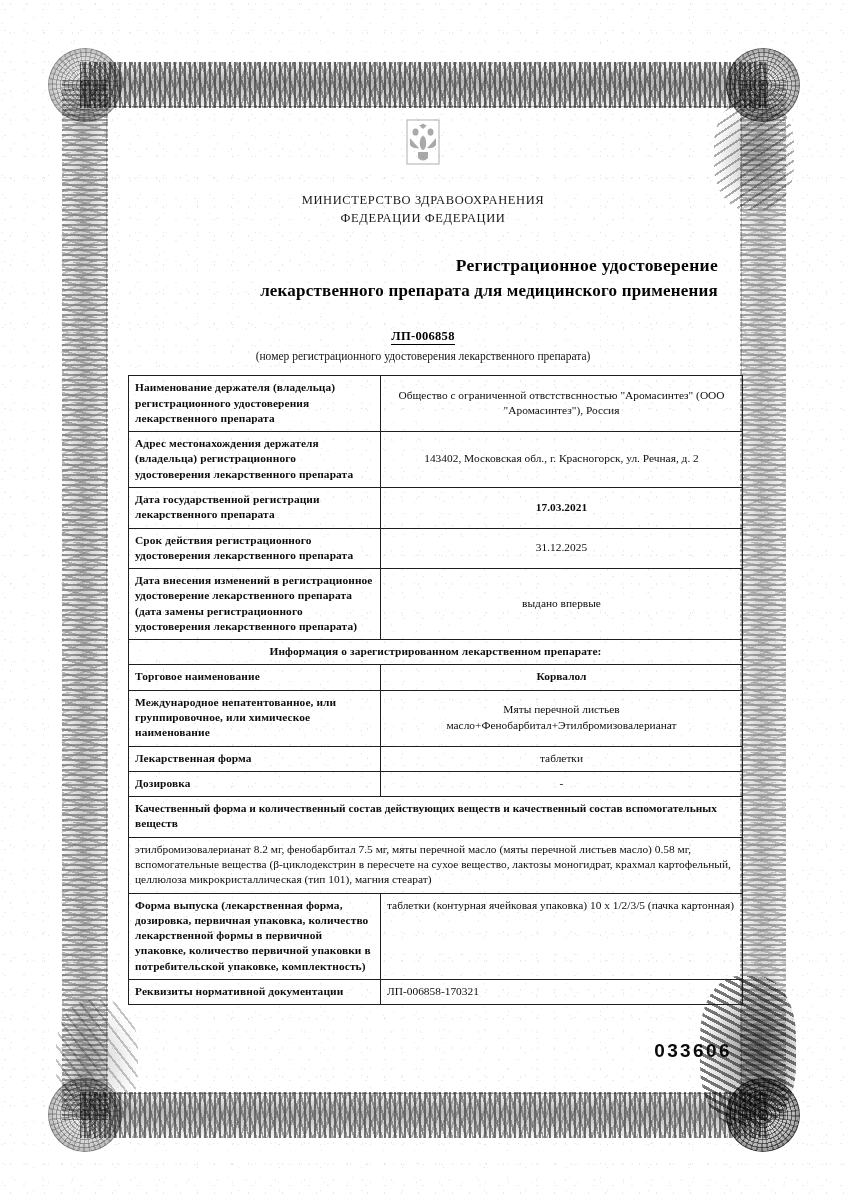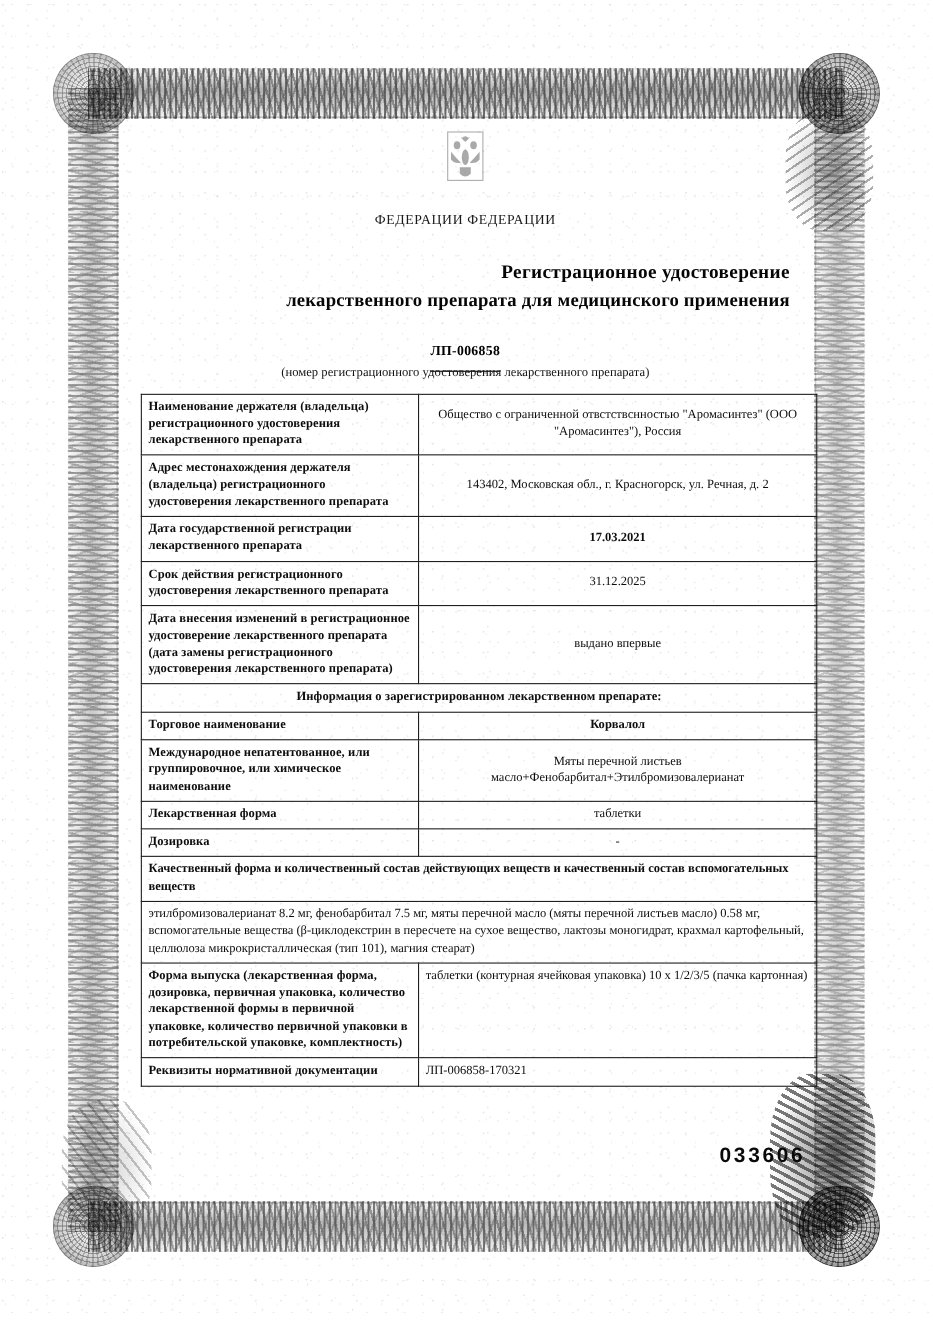--- a/index.html
+++ b/index.html
@@ -208,21 +208,21 @@
   .doc-title .l2 { font-size: 17px; letter-spacing: 0.2px; }
 
   .reg-number {
     text-align: center;
     font-weight: bold;
     font-size: 12.5px;
     letter-spacing: 0.3px;
   }
   .reg-number span {
     border-bottom: 1.5px solid #000;
-    padding-bottom: 11px;
+    padding-bottom: 1px;
     margin-top: 17px;
   }
   .reg-caption {
     text-align: center;
     font-size: 11.5px;
     margin-top: 6px;
     margin-bottom: 13px;
     color: #141414;
   }
 
@@ -315,20 +315,21 @@
           <path d="M21 11 l-4 -4 h8 z"></path>
           <path d="M8 20 q5 6 9 10 q-6 1 -9 -3 z"></path>
           <path d="M34 20 q-5 6 -9 10 q6 1 9 -3 z"></path>
           <path d="M16 34 h10 v6 q-5 5 -10 0 z"></path>
           <circle cx="21" cy="8" r="2.2"></circle>
         </g>
       </svg>
     </div>
 
     <div class="ministry">
+      <div>МИНИСТЕРСТВО ЗДРАВООХРАНЕНИЯ</div>
       <div>ФЕДЕРАЦИИ ФЕДЕРАЦИИ</div>
     </div>
 
     <div class="doc-title">
       <div class="l1">Регистрационное удостоверение</div>
       <div class="l2">лекарственного препарата для медицинского применения</div>
     </div>
 
     <div class="reg-number">
       <span>ЛП-006858</span>

